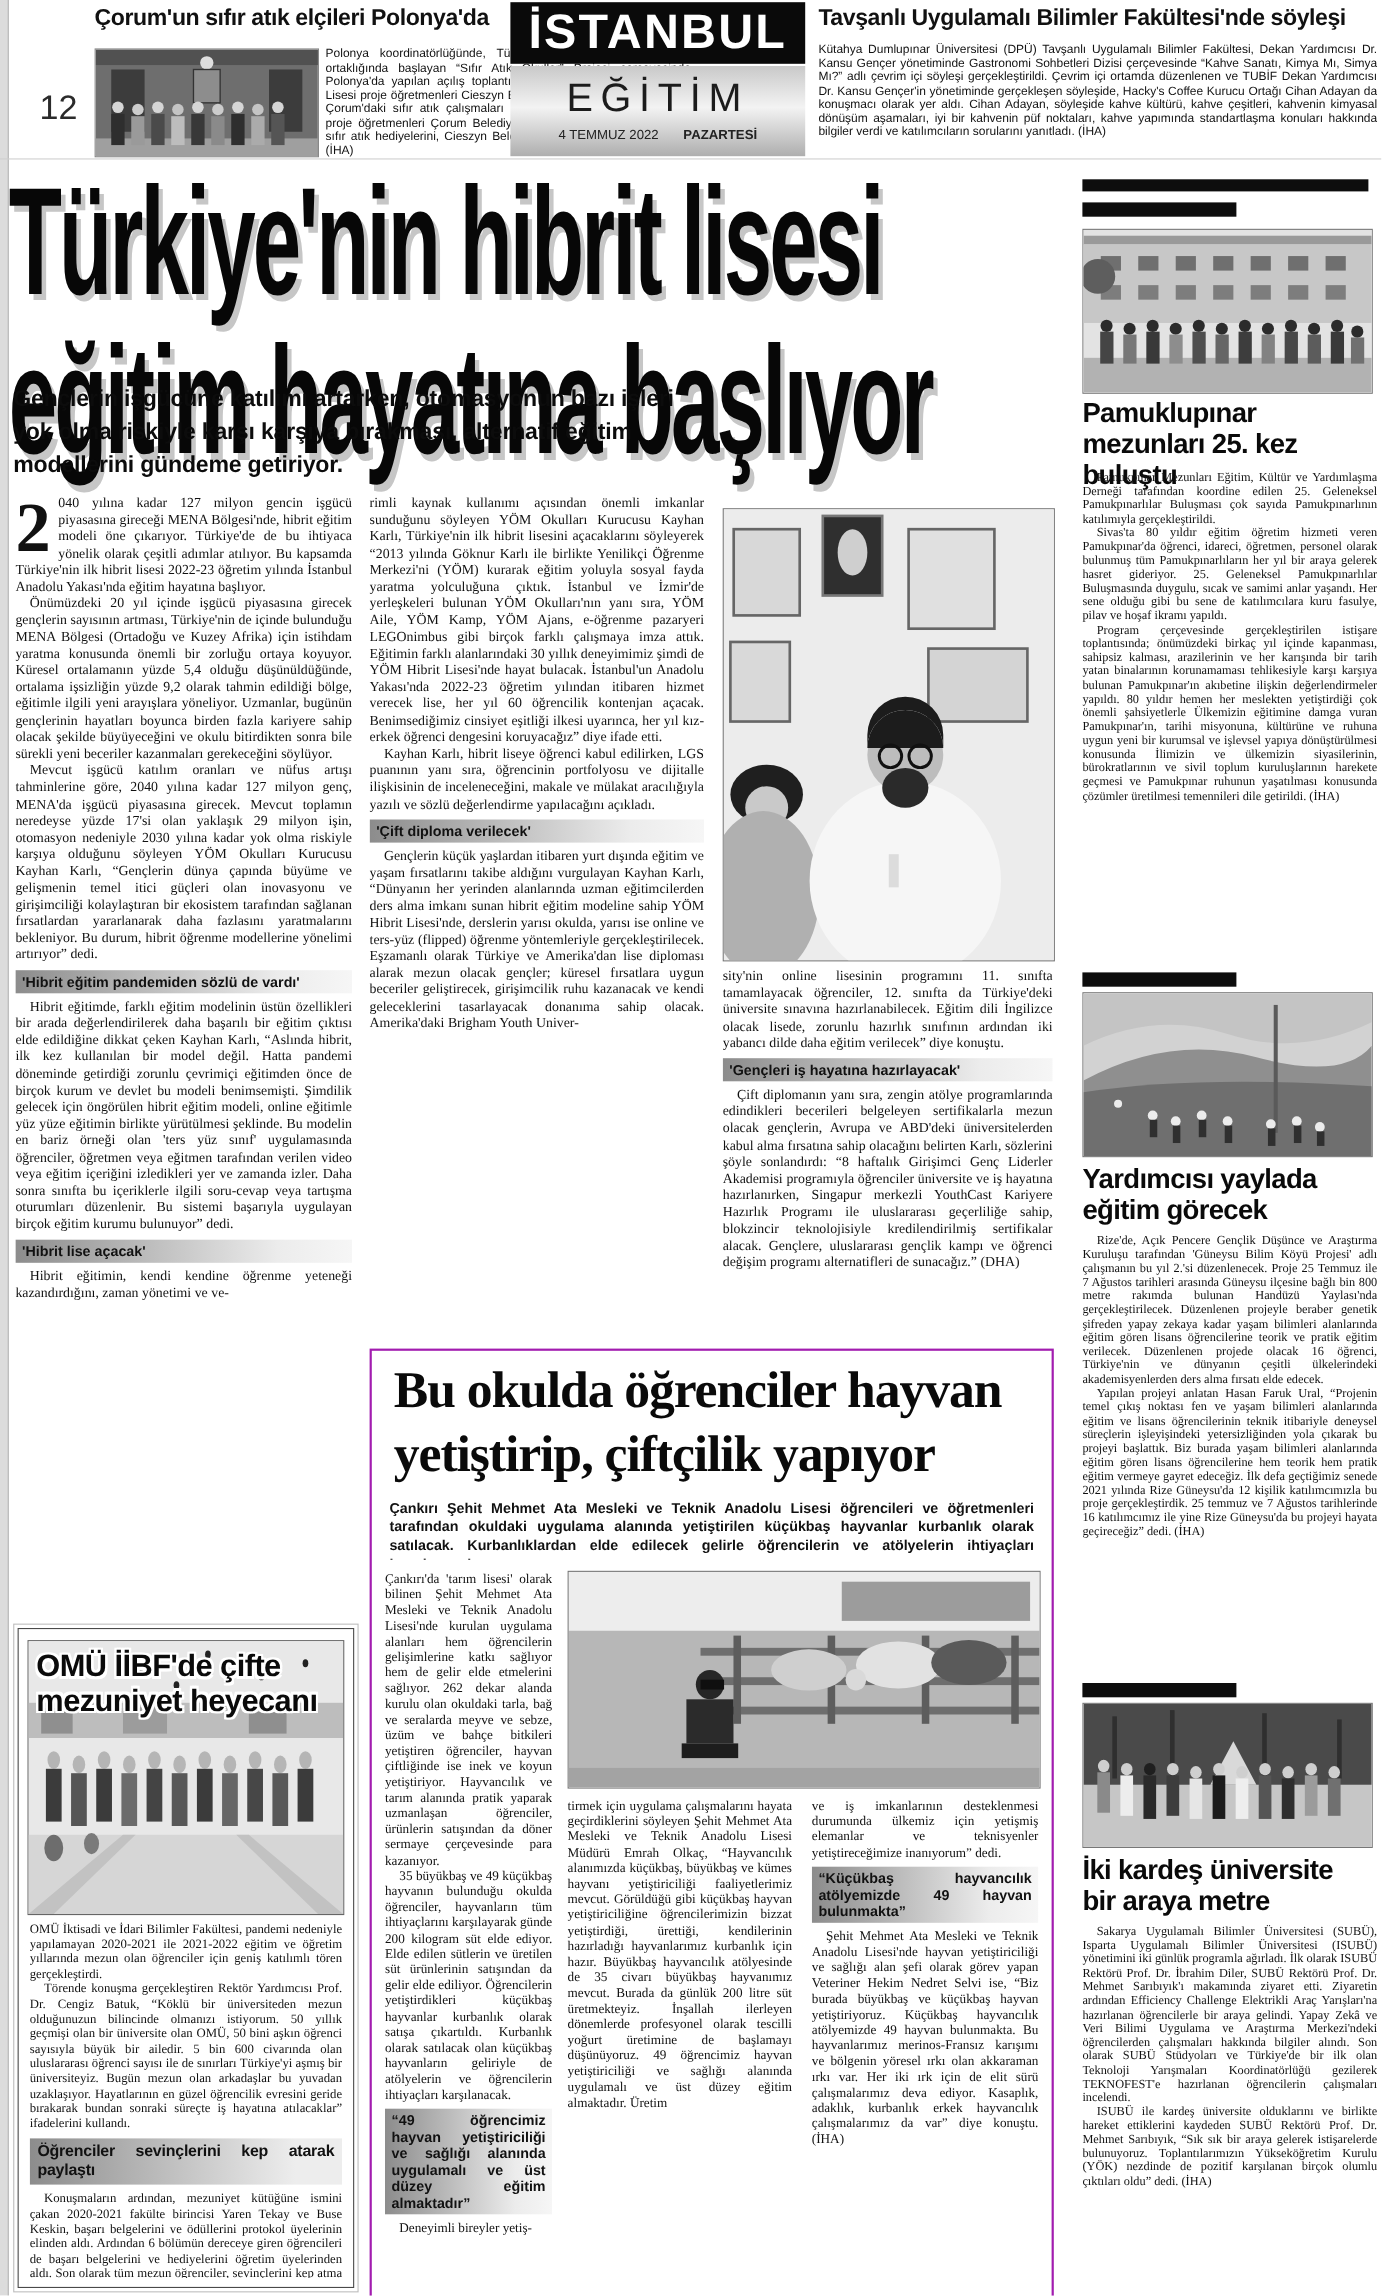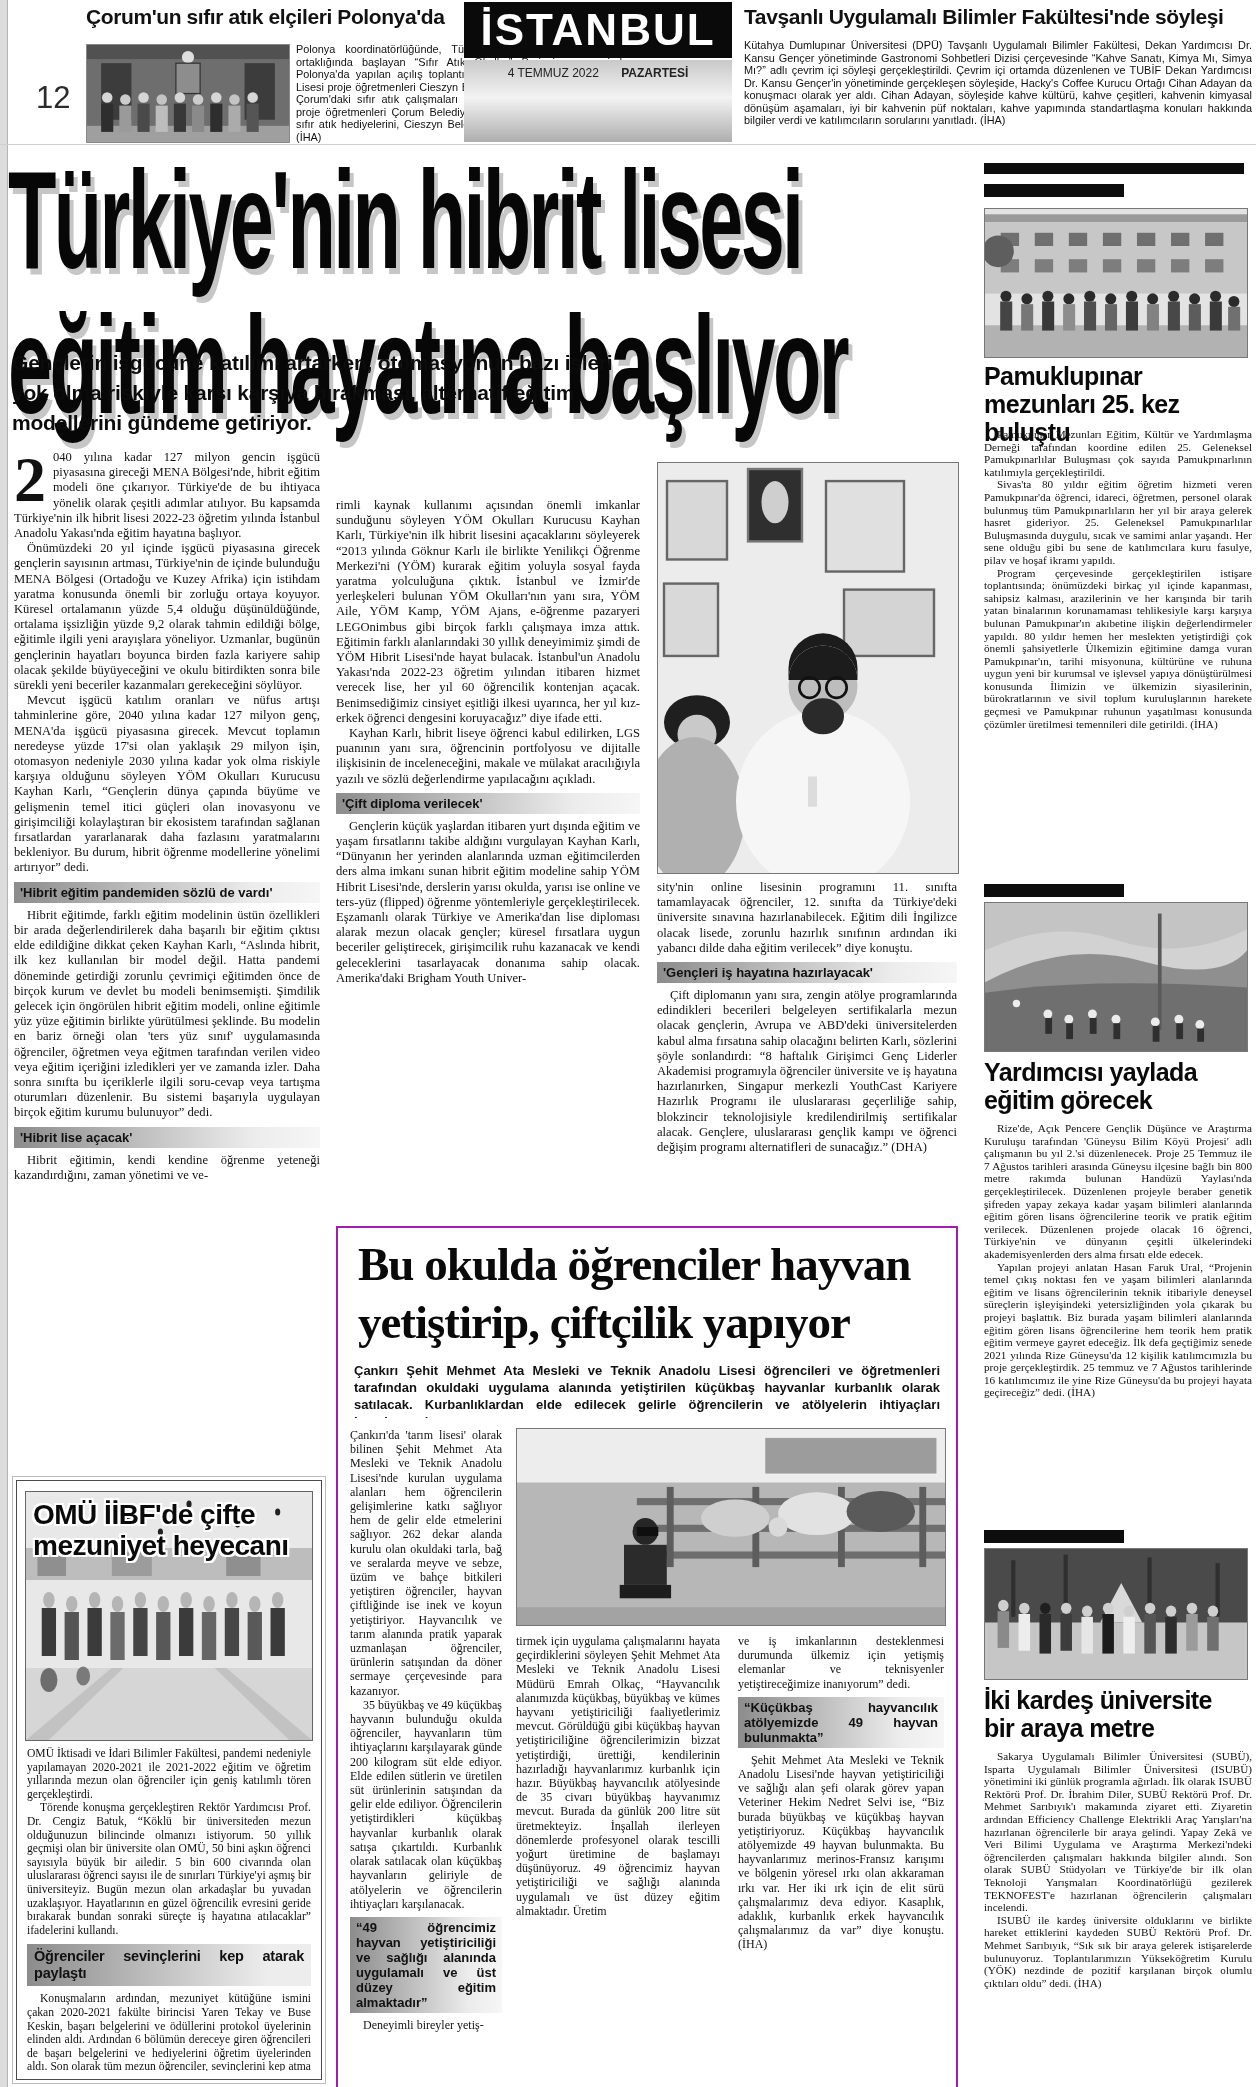--- a/index.html
+++ b/index.html
@@ -79,20 +79,21 @@
           <rect x="70" y="30" width="6" height="13" fill="#ababab"></rect>
         <circle cx="82" cy="26" r="2.6" fill="#d6d6d6"></circle>
           <rect x="79" y="29" width="6" height="14" fill="#555555"></rect>
       </g>
     </svg>
   </div>
   <div class="abs body-sans" style="left:296px;top:43px;width:332px;height:100px;">Polonya koordinatörlüğünde, Türkiye, Romanya ve Portekiz'in ortaklığında başlayan “Sıfır Atık Okullar” Projesi çerçevesinde Polonya'da yapılan açılış toplantısına katılan Mehmetçik Anadolu Lisesi proje öğretmenleri Cieszyn Belediye Başkanını ziyaret ederek Çorum'daki sıfır atık çalışmaları hakkında bilgiler verdi. Ziyarette proje öğretmenleri Çorum Belediye Başkanı Halil İbrahim Aşgın'ın sıfır atık hediyelerini, Cieszyn Belediye yöneticilerine takdim ettiler. (İHA)</div>
 
   <div class="abs mast" style="left:464px;top:2px;width:268px;height:56px;">İSTANBUL</div>
   <div class="abs panel" style="left:464px;top:60px;width:268px;height:82px;">
+    <div class="sec">EĞİTİM</div>
     <div class="dt">
       <span>4 TEMMUZ 2022</span> <b>PAZARTESİ</b>
     </div>
   </div>
 
   <div class="abs h-top" style="left:744px;top:5px;width:508px;height:30px;">Tavşanlı Uygulamalı Bilimler Fakültesi'nde söyleşi</div>
   <div class="abs body-sans" style="left:744px;top:39px;width:508px;height:104px;">Kütahya Dumlupınar Üniversitesi (DPÜ) Tavşanlı Uygulamalı Bilimler Fakültesi, Dekan Yardımcısı Dr. Kansu Gençer yönetiminde Gastronomi Sohbetleri Dizisi çerçevesinde “Kahve Sanatı, Kimya Mı, Simya Mı?” adlı çevrim içi söyleşi gerçekleştirildi. Çevrim içi ortamda düzenlenen ve TUBİF Dekan Yardımcısı Dr. Kansu Gençer'in yönetiminde gerçekleşen söyleşide, Hacky's Coffee Kurucu Ortağı Cihan Adayan da konuşmacı olarak yer aldı. Cihan Adayan, söyleşide kahve kültürü, kahve çeşitleri, kahvenin kimyasal dönüşüm aşamaları, iyi bir kahvenin püf noktaları, kahve yapımında standartlaşma konuları hakkında bilgiler verdi ve katılımcıların sorularını yanıtladı. (İHA)</div>
 
   <div class="abs" style="left:0;top:144px;width:1256px;height:1px;background:#cfcfcf;"></div>
 
@@ -127,21 +128,21 @@
   <div class="abs jt main-col" style="left:14px;top:450px;width:306px;height:1022px;">
     <p class="noind"><span class="drop">2</span><span>040 yılına kadar 127 milyon gencin işgücü piyasasına gireceği MENA Bölgesi'nde, hibrit eğitim modeli öne çıkarıyor. Türkiye'de de bu ihtiyaca yönelik olarak çeşitli adımlar atılıyor. Bu kapsamda Türkiye'nin ilk hibrit lisesi 2022-23 öğretim yılında İstanbul Anadolu Yakası'nda eğitim hayatına başlıyor.</span></p>
     <p>Önümüzdeki 20 yıl içinde işgücü piyasasına girecek gençlerin sayısının artması, Türkiye'nin de içinde bulunduğu MENA Bölgesi (Ortadoğu ve Kuzey Afrika) için istihdam yaratma konusunda önemli bir zorluğu ortaya koyuyor. Küresel ortalamanın yüzde 5,4 olduğu düşünüldüğünde, ortalama işsizliğin yüzde 9,2 olarak tahmin edildiği bölge, eğitimle ilgili yeni arayışlara yöneliyor. Uzmanlar, bugünün gençlerinin hayatları boyunca birden fazla kariyere sahip olacak şekilde büyüyeceğini ve okulu bitirdikten sonra bile sürekli yeni beceriler kazanmaları gerekeceğini söylüyor.</p>
     <p>Mevcut işgücü katılım oranları ve nüfus artışı tahminlerine göre, 2040 yılına kadar 127 milyon genç, MENA'da işgücü piyasasına girecek. Mevcut toplamın neredeyse yüzde 17'si olan yaklaşık 29 milyon işin, otomasyon nedeniyle 2030 yılına kadar yok olma riskiyle karşıya olduğunu söyleyen YÖM Okulları Kurucusu Kayhan Karlı, “Gençlerin dünya çapında büyüme ve gelişmenin temel itici güçleri olan inovasyonu ve girişimciliği kolaylaştıran bir ekosistem tarafından sağlanan fırsatlardan yararlanarak daha fazlasını yaratmalarını bekleniyor. Bu durum, hibrit öğrenme modellerine yönelimi artırıyor” dedi.</p>
     <div class="bar">'Hibrit eğitim pandemiden sözlü de vardı'</div>
     <p>Hibrit eğitimde, farklı eğitim modelinin üstün özellikleri bir arada değerlendirilerek daha başarılı bir eğitim çıktısı elde edildiğine dikkat çeken Kayhan Karlı, “Aslında hibrit, ilk kez kullanılan bir model değil. Hatta pandemi döneminde getirdiği zorunlu çevrimiçi eğitimden önce de birçok kurum ve devlet bu modeli benimsemişti. Şimdilik gelecek için öngörülen hibrit eğitim modeli, online eğitimle yüz yüze eğitimin birlikte yürütülmesi şeklinde. Bu modelin en bariz örneği olan 'ters yüz sınıf' uygulamasında öğrenciler, öğretmen veya eğitmen tarafından verilen video veya eğitim içeriğini izledikleri yer ve zamanda izler. Daha sonra sınıfta bu içeriklerle ilgili soru-cevap veya tartışma oturumları düzenlenir. Bu sistemi başarıyla uygulayan birçok eğitim kurumu bulunuyor” dedi.</p>
     <div class="bar">'Hibrit lise açacak'</div>
     <p>Hibrit eğitimin, kendi kendine öğrenme yeteneği kazandırdığını, zaman yönetimi ve ve-</p>
   </div>
 
-  <div class="abs jt main-col" style="left:336px;top:450px;width:304px;height:750px;margin-top:48px;">
+  <div class="abs jt main-col" style="left:336px;top:450px;width:304px;height:750px;">
     <p class="noind">rimli kaynak kullanımı açısından önemli imkanlar sunduğunu söyleyen YÖM Okulları Kurucusu Kayhan Karlı, Türkiye'nin ilk hibrit lisesini açacaklarını söyleyerek “2013 yılında Göknur Karlı ile birlikte Yenilikçi Öğrenme Merkezi'ni (YÖM) kurarak eğitim yoluyla sosyal fayda yaratma yolculuğuna çıktık. İstanbul ve İzmir'de yerleşkeleri bulunan YÖM Okulları'nın yanı sıra, YÖM Aile, YÖM Kamp, YÖM Ajans, e-öğrenme pazaryeri LEGOnimbus gibi birçok farklı çalışmaya imza attık. Eğitimin farklı alanlarındaki 30 yıllık deneyimimiz şimdi de YÖM Hibrit Lisesi'nde hayat bulacak. İstanbul'un Anadolu Yakası'nda 2022-23 öğretim yılından itibaren hizmet verecek lise, her yıl 60 öğrencilik kontenjan açacak. Benimsediğimiz cinsiyet eşitliği ilkesi uyarınca, her yıl kız-erkek öğrenci dengesini koruyacağız” diye ifade etti.</p>
     <p>Kayhan Karlı, hibrit liseye öğrenci kabul edilirken, LGS puanının yanı sıra, öğrencinin portfolyosu ve dijitalle ilişkisinin de inceleneceğini, makale ve mülakat aracılığıyla yazılı ve sözlü değerlendirme yapılacağını açıkladı.</p>
     <div class="bar">'Çift diploma verilecek'</div>
     <p>Gençlerin küçük yaşlardan itibaren yurt dışında eğitim ve yaşam fırsatlarını takibe aldığını vurgulayan Kayhan Karlı, “Dünyanın her yerinden alanlarında uzman eğitimcilerden ders alma imkanı sunan hibrit eğitim modeline sahip YÖM Hibrit Lisesi'nde, derslerin yarısı okulda, yarısı ise online ve ters-yüz (flipped) öğrenme yöntemleriyle gerçekleştirilecek. Eşzamanlı olarak Türkiye ve Amerika'dan lise diploması alarak mezun olacak gençler; küresel fırsatlara uygun beceriler geliştirecek, girişimcilik ruhu kazanacak ve kendi geleceklerini tasarlayacak donanıma sahip olacak. Amerika'daki Brigham Youth Univer-</p>
   </div>
 
   <div class="abs jt main-col" style="left:657px;top:880px;width:300px;height:322px;">
     <p class="noind">sity'nin online lisesinin programını 11. sınıfta tamamlayacak öğrenciler, 12. sınıfta da Türkiye'deki üniversite sınavına hazırlanabilecek. Eğitim dili İngilizce olacak lisede, zorunlu hazırlık sınıfının ardından iki yabancı dilde daha eğitim verilecek” diye konuştu.</p>
     <div class="bar">'Gençleri iş hayatına hazırlayacak'</div>
     <p>Çift diplomanın yanı sıra, zengin atölye programlarında edindikleri becerileri belgeleyen sertifikalarla mezun olacak gençlerin, Avrupa ve ABD'deki üniversitelerden kabul alma fırsatına sahip olacağını belirten Karlı, sözlerini şöyle sonlandırdı: “8 haftalık Girişimci Genç Liderler Akademisi programıyla öğrenciler üniversite ve iş hayatına hazırlanırken, Singapur merkezli YouthCast Kariyere Hazırlık Programı ile uluslararası geçerliliğe sahip, blokzincir teknolojisiyle kredilendirilmiş sertifikalar alacak. Gençlere, uluslararası gençlik kampı ve öğrenci değişim programı alternatifleri de sunacağız.” (DHA)</p>

